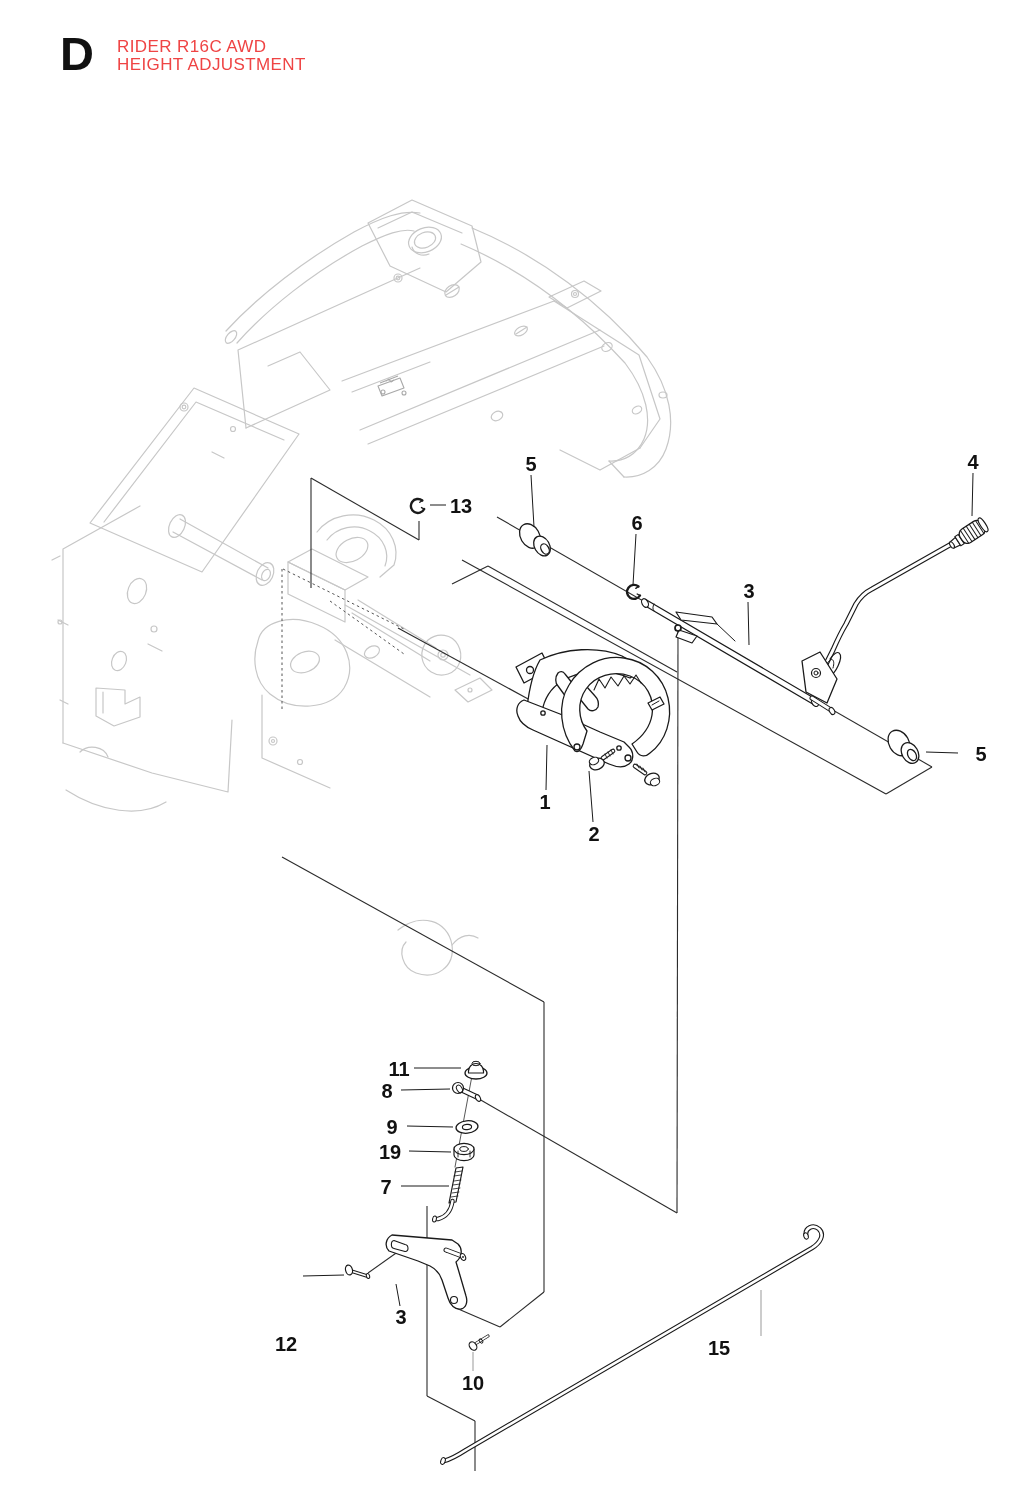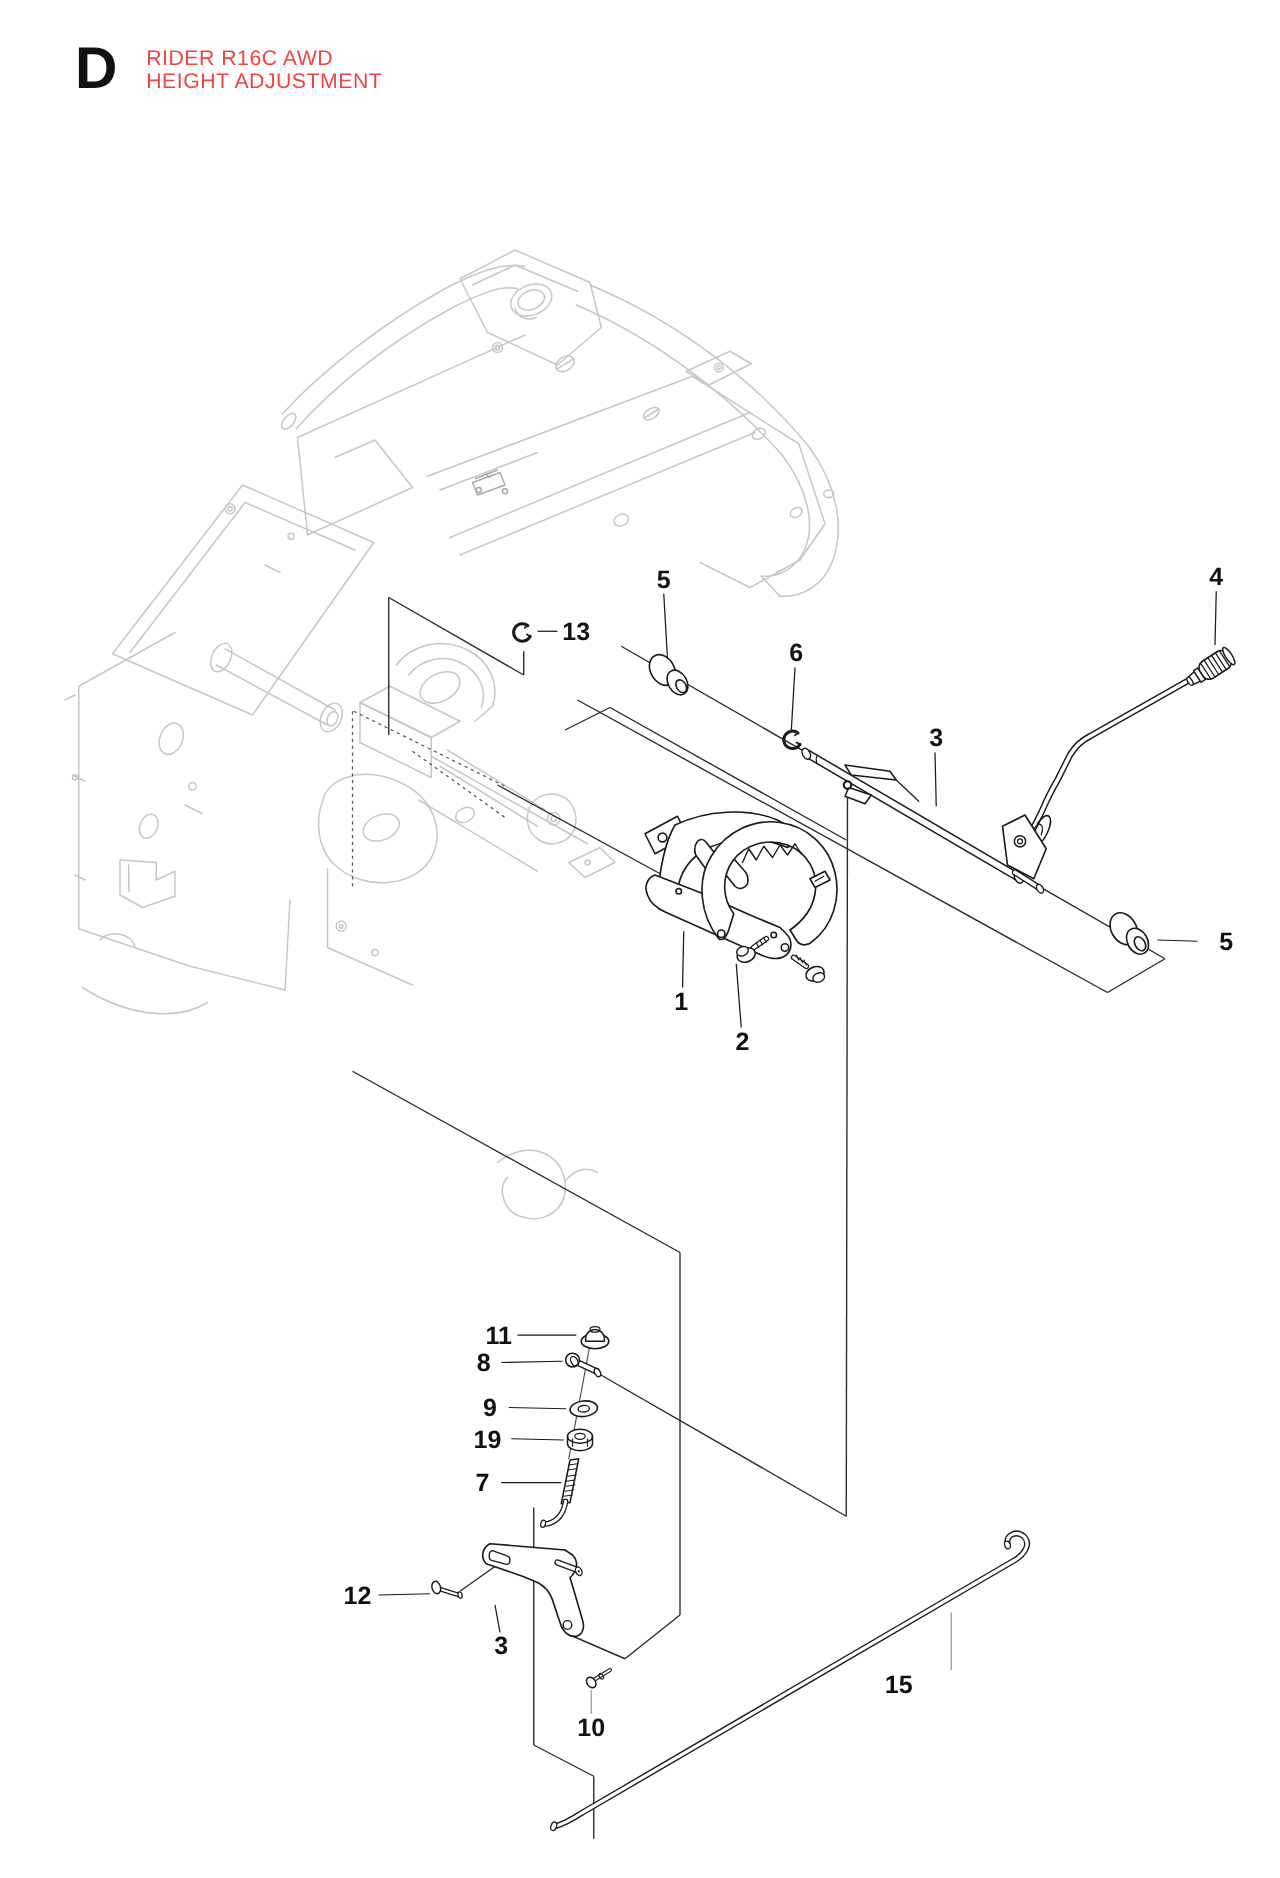--- a/index.html
+++ b/index.html
@@ -326,18 +326,18 @@
   <div class="callout" style="left:749px;top:591px">3</div>
   <div class="callout" style="left:461px;top:506px">13</div>
   <div class="callout" style="left:981px;top:754px">5</div>
   <div class="callout" style="left:545px;top:802px">1</div>
   <div class="callout" style="left:594px;top:834px">2</div>
   <div class="callout" style="left:399px;top:1069px">11</div>
   <div class="callout" style="left:387px;top:1091px">8</div>
   <div class="callout" style="left:392px;top:1127px">9</div>
   <div class="callout" style="left:390px;top:1152px">19</div>
   <div class="callout" style="left:386px;top:1187px">7</div>
-  <div class="callout" style="left:286px;top:1277px">12</div>
+  <div class="callout" style="left:286px;top:1344px">12</div>
   <div class="callout" style="left:401px;top:1317px">3</div>
   <div class="callout" style="left:473px;top:1383px">10</div>
   <div class="callout" style="left:719px;top:1348px">15</div>
 
 </div>
 
 </body></html>

